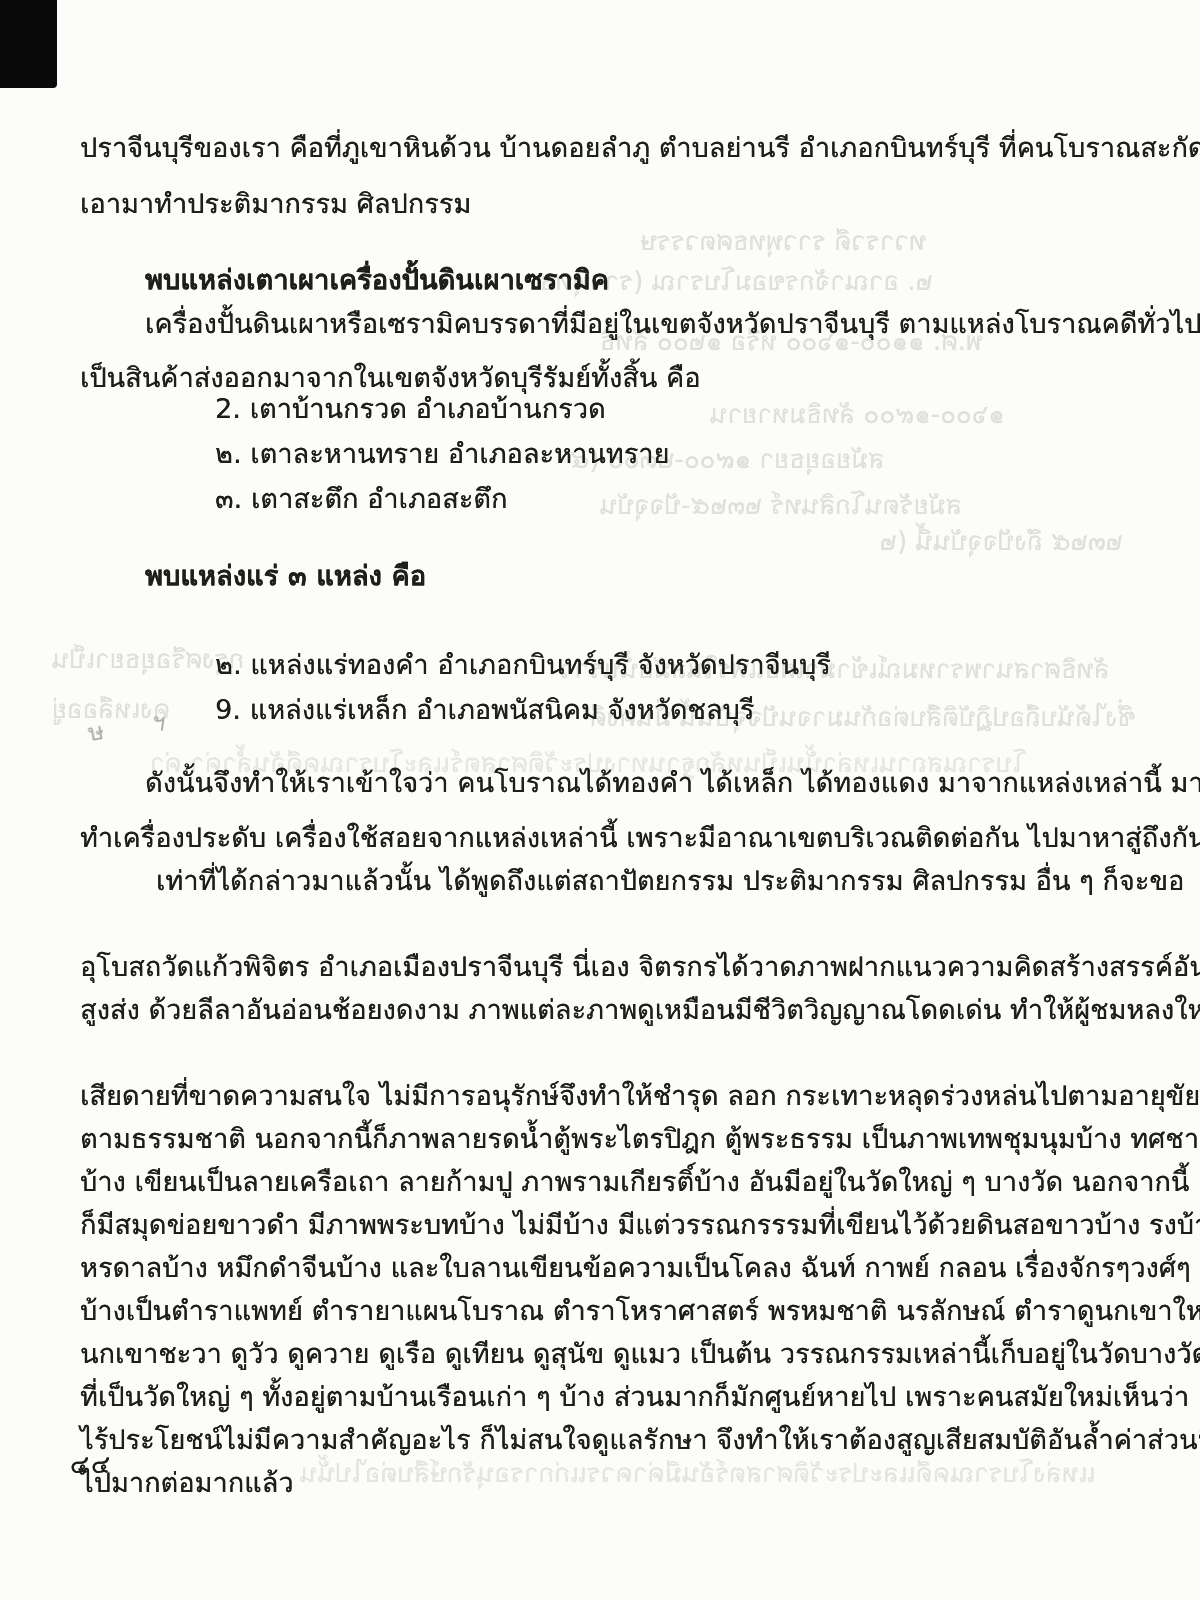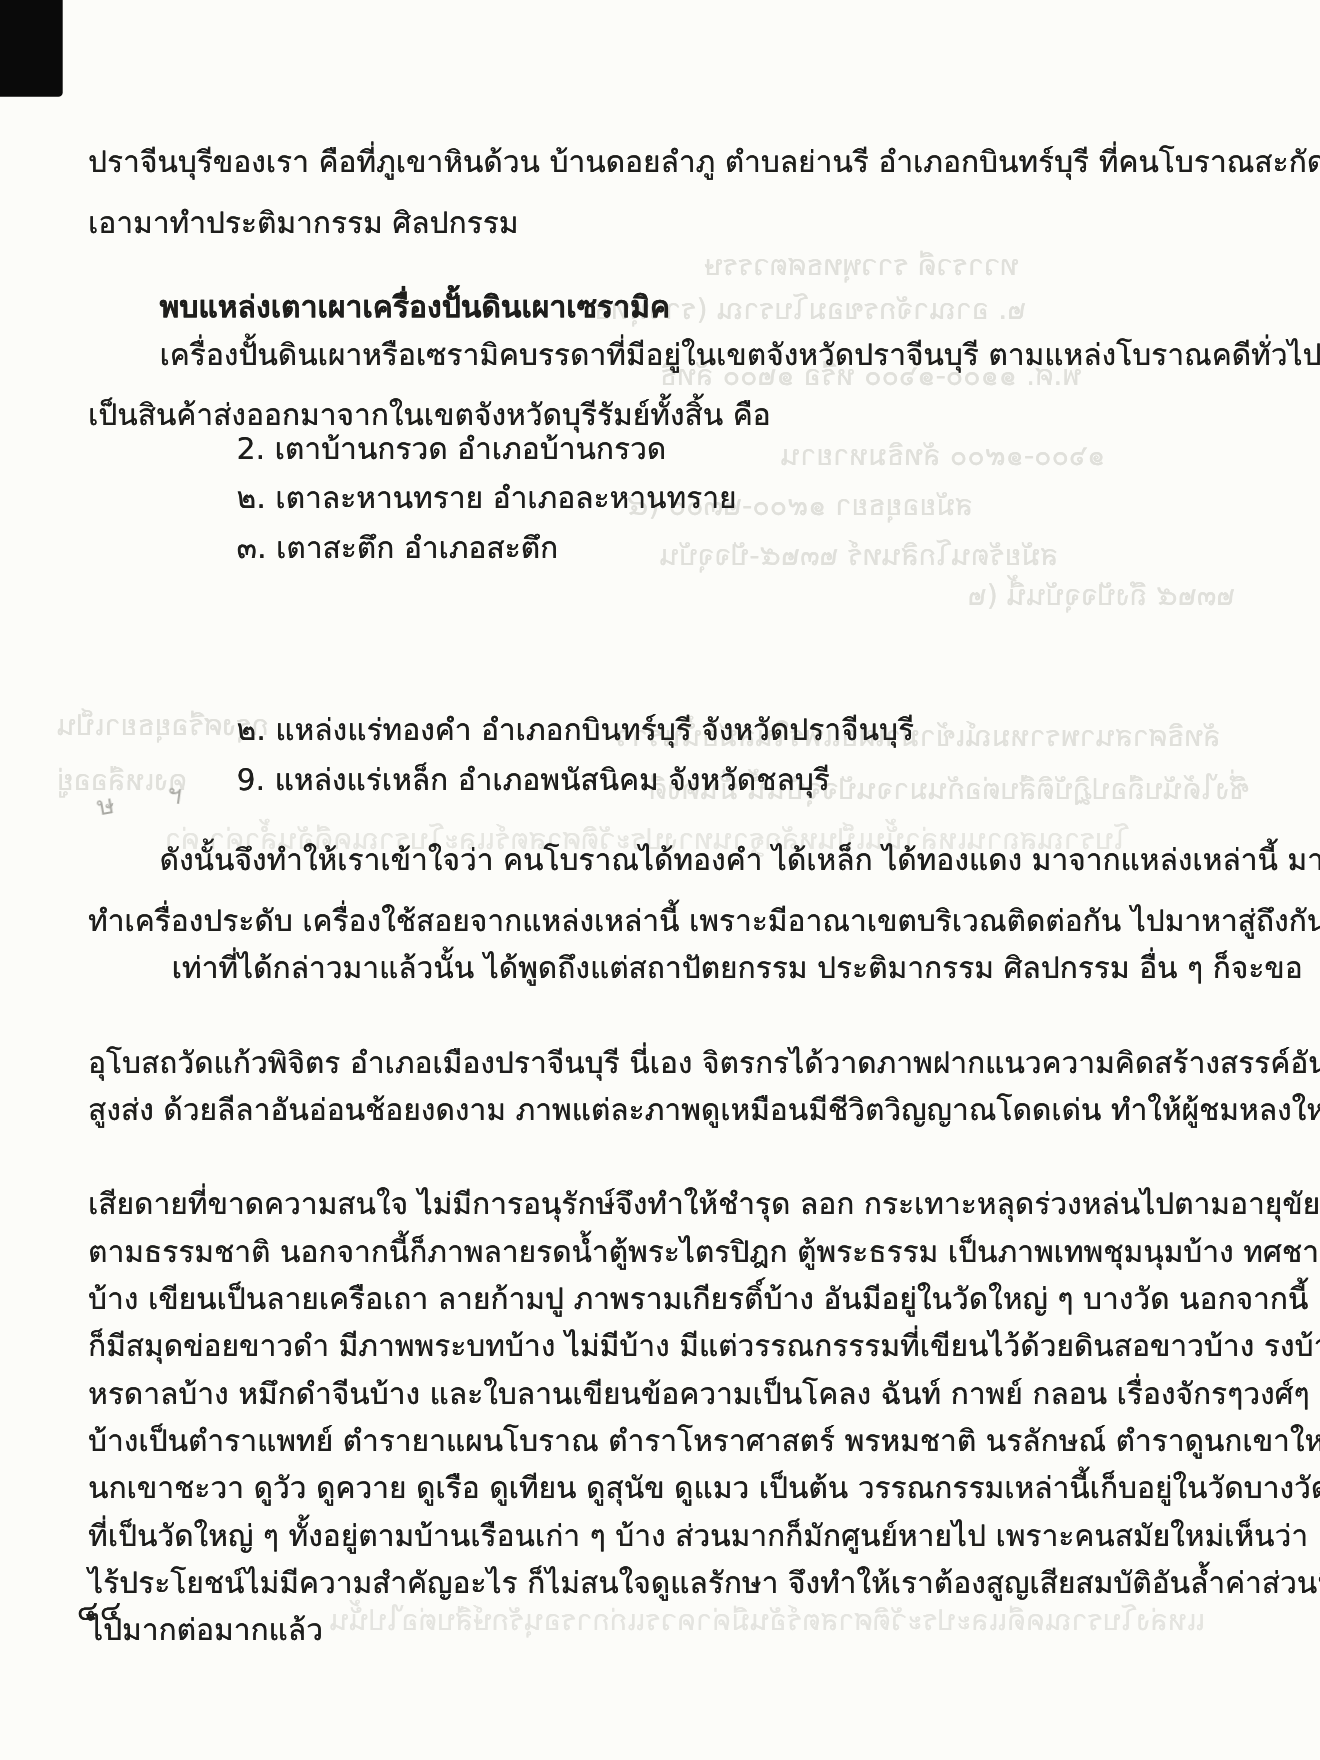--- a/index.html
+++ b/index.html
@@ -83,20 +83,21 @@
   <div class="tl" style="left:80px;top:184px">เอามาทำประติมากรรม ศิลปกรรม</div>
 
   <div class="tl head" style="left:145px;top:260px">พบแหล่งเตาเผาเครื่องปั้นดินเผาเซรามิค</div>
   <div class="tl" style="left:145px;top:304px">เครื่องปั้นดินเผาหรือเซรามิคบรรดาที่มีอยู่ในเขตจังหวัดปราจีนบุรี ตามแหล่งโบราณคดีทั่วไปนั้น</div>
   <div class="tl" style="left:80px;top:358px">เป็นสินค้าส่งออกมาจากในเขตจังหวัดบุรีรัมย์ทั้งสิ้น คือ</div>
 
   <div class="tl" style="left:215px;top:389px">2. เตาบ้านกรวด อำเภอบ้านกรวด</div>
   <div class="tl" style="left:215px;top:434px">๒. เตาละหานทราย อำเภอละหานทราย</div>
   <div class="tl" style="left:215px;top:479px">๓. เตาสะตึก อำเภอสะตึก</div>
 
+  <div class="tl head" style="left:145px;top:556px">พบแหล่งแร่ ๓ แหล่ง คือ</div>
   <div class="tl" style="left:215px;top:645px">๒. แหล่งแร่ทองคำ อำเภอกบินทร์บุรี จังหวัดปราจีนบุรี</div>
   <div class="tl" style="left:215px;top:690px">9. แหล่งแร่เหล็ก อำเภอพนัสนิคม จังหวัดชลบุรี</div>
 
   <div class="tl" style="left:145px;top:763px">ดังนั้นจึงทำให้เราเข้าใจว่า คนโบราณได้ทองคำ ได้เหล็ก ได้ทองแดง มาจากแหล่งเหล่านี้ มา</div>
   <div class="tl" style="left:80px;top:818px">ทำเครื่องประดับ เครื่องใช้สอยจากแหล่งเหล่านี้ เพราะมีอาณาเขตบริเวณติดต่อกัน ไปมาหาสู่ถึงกัน</div>
 
   <div class="tl" style="left:156px;top:861px">เท่าที่ได้กล่าวมาแล้วนั้น ได้พูดถึงแต่สถาปัตยกรรม ประติมากรรม ศิลปกรรม อื่น ๆ ก็จะขอ</div>
   <div class="tl" style="left:80px;top:947px">อุโบสถวัดแก้วพิจิตร อำเภอเมืองปราจีนบุรี นี่เอง จิตรกรได้วาดภาพฝากแนวความคิดสร้างสรรค์อัน</div>
   <div class="tl" style="left:80px;top:990px">สูงส่ง ด้วยลีลาอันอ่อนช้อยงดงาม ภาพแต่ละภาพดูเหมือนมีชีวิตวิญญาณโดดเด่น ทำให้ผู้ชมหลงใหล</div>
   <div class="tl" style="left:80px;top:1076px">เสียดายที่ขาดความสนใจ ไม่มีการอนุรักษ์จึงทำให้ชำรุด ลอก กระเทาะหลุดร่วงหล่นไปตามอายุขัย</div>

